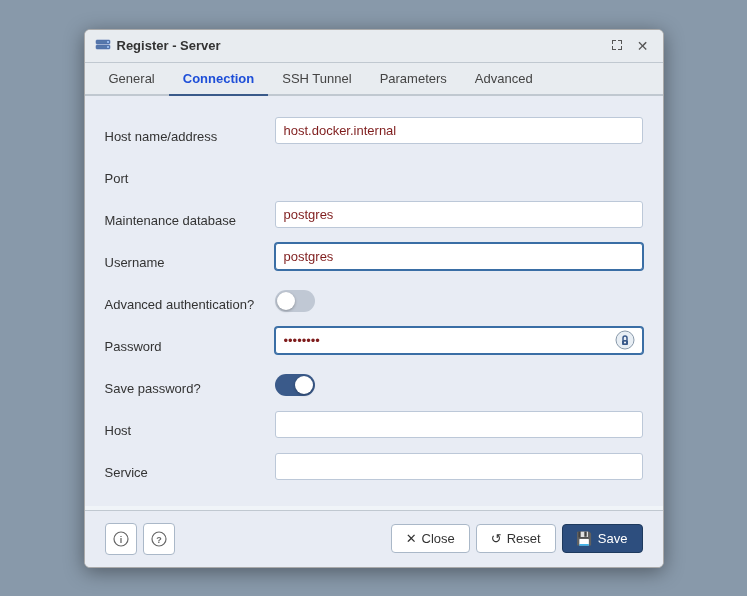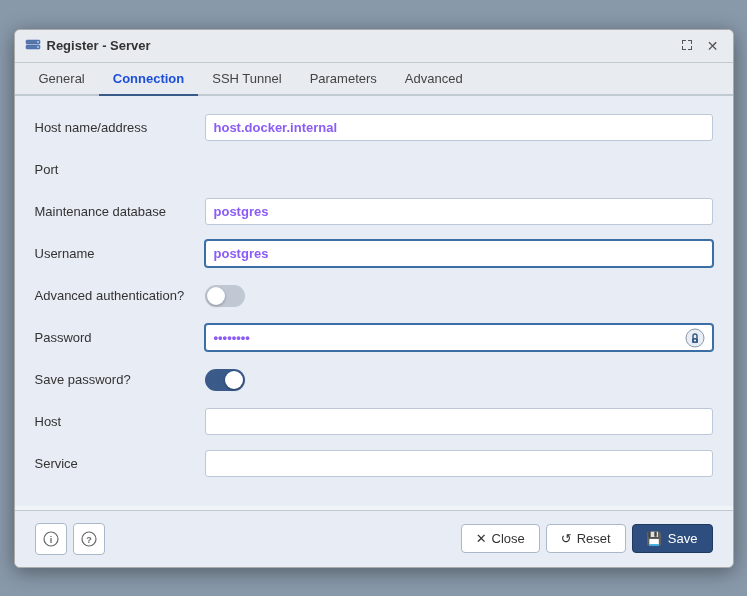--- a/index.html
+++ b/index.html
@@ -13,21 +13,21 @@
       justify-content: center;
       width: 747px;
       height: 596px;
       overflow: hidden;
     }
 
     .dialog {
       background: #f0f4f8;
       border: 1px solid #aaa;
       border-radius: 6px;
-      width: 720px;
+      width: 580px;
       box-shadow: 0 4px 20px rgba(0,0,0,0.4);
       overflow: hidden;
     }
 
     .titlebar {
       background: #e8ecf0;
       border-bottom: 1px solid #c0c8d0;
       padding: 6px 10px;
       display: flex;
       align-items: center;
@@ -94,43 +94,42 @@
       font-weight: 600;
     }
 
     .content {
       padding: 16px 20px;
       background: #e8ecf4;
     }
 
     .form-row {
       display: flex;
-      align-items: center;
+      align-items: flex-end;
       margin-bottom: 10px;
       min-height: 32px;
     }
 
     .form-label {
       width: 170px;
       min-width: 170px;
       color: #333;
       font-size: 13px;
       padding-right: 12px;
     }
 
     .form-input {
       flex: 1;
       padding: 5px 8px;
       border: 1px solid #bcc8d8;
       border-radius: 3px;
       background: #fff;
       font-size: 13px;
-      color: #8b5cf6;
+      color: #7f1d1d;
       outline: none;
-      font-weight: bold;
     }
 
     .form-input.highlighted {
       border-color: #3a6ea5;
       box-shadow: 0 0 0 1px #3a6ea5;
     }
 
     .password-wrapper {
       flex: 1;
       position: relative;

